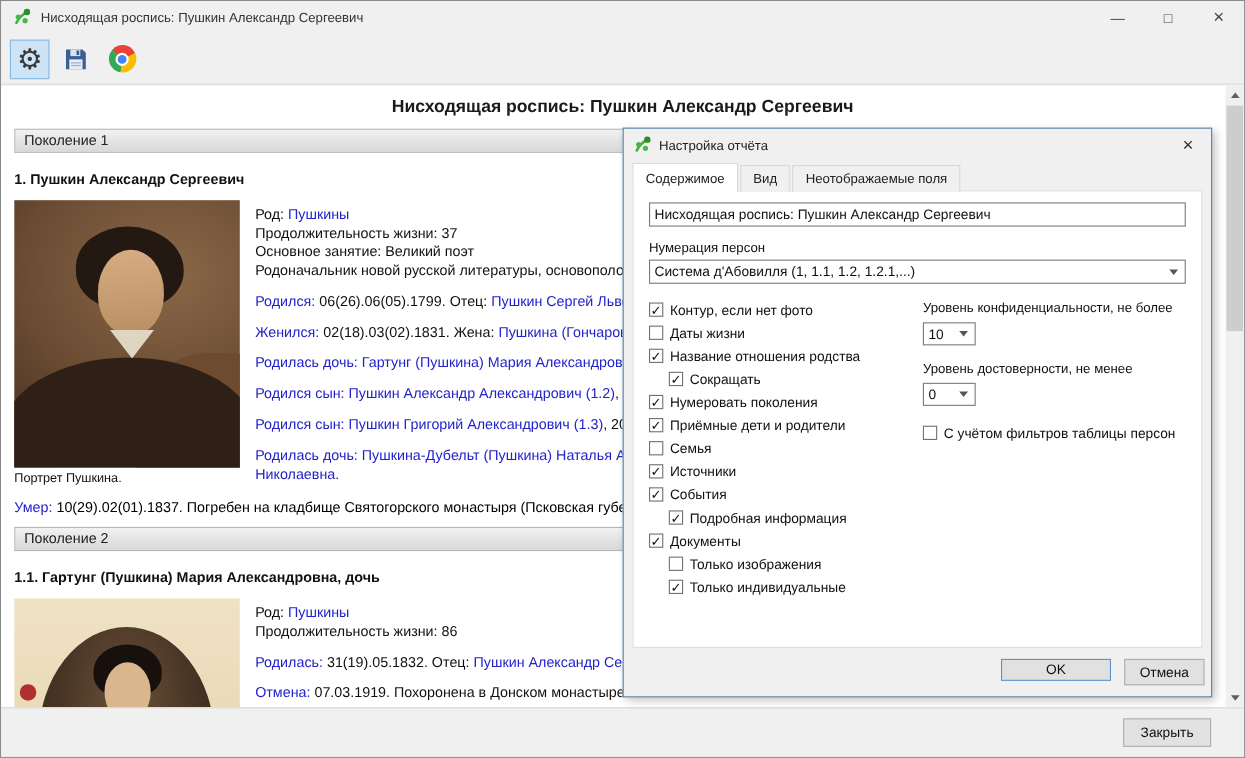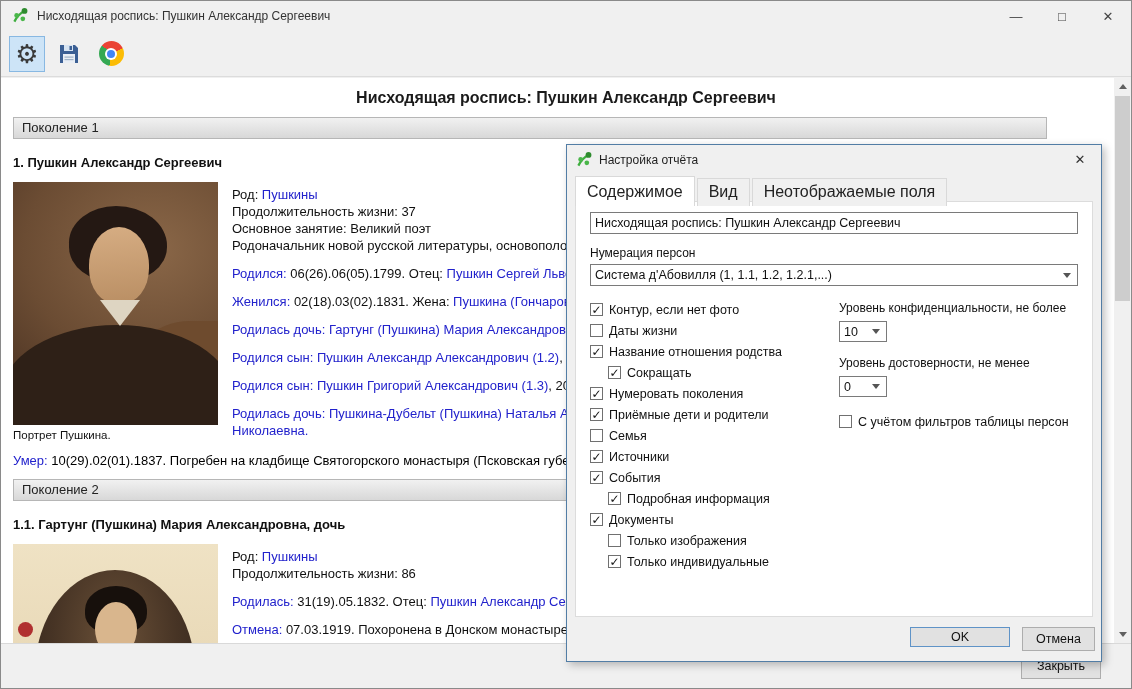--- a/index.html
+++ b/index.html
@@ -65,25 +65,25 @@
 
   
   .bottombar { position:absolute; left:0; right:0; bottom:0; height:45px; background:#f0f0f0; border-top:1px solid #d9d9d9;
     display:flex; align-items:center; justify-content:flex-end; padding-right:30px; }
   .btn { background:#e1e1e1; border:1px solid #adadad; font-size:12.5px; font-family:inherit; color:#111;
     display:flex; align-items:center; justify-content:center; cursor:default; }
   .close-main-btn { width:80px; height:26px; }
 
   
   .dialog { position:absolute; left:565px; top:115px; width:536px; height:518px; background:#f0f0f0;
-    border:1px solid #527da5; z-index:100; box-shadow:3px 3px 8px rgba(0,0,0,.25);margin-top:28px; }
+    border:1px solid #527da5; z-index:100; box-shadow:3px 3px 8px rgba(0,0,0,.25); }
   .dlg-titlebar { height:29px; display:flex; align-items:center; padding:0 6px 0 8px; }
   .dlg-titlebar .dlg-title { font-size:12px; color:#222; margin-left:6px; }
   .dlg-close { margin-left:auto; width:30px; height:100%; display:flex; align-items:center; justify-content:center; font-size:13px; color:#333; }
-  .dlg-tabs { position:absolute; left:8px; top:31px; display:flex; font-size:16px; z-index:2; }
+  .dlg-tabs { position:absolute; left:8px; top:31px; display:flex; font-size:12px; z-index:2; }
   .tab { padding:4px 11px 5px; background:#f0f0f0; border:1px solid #d9d9d9; border-bottom:none; color:#222; margin-right:2px; margin-top:2px; }
   .tab.active { background:#fff; margin-top:0; padding-top:6px; position:relative; }
   .tab.active::after { content:""; position:absolute; left:0; right:0; bottom:-1px; height:1px; background:#fff; }
   .dlg-panel { position:absolute; left:8px; right:8px; top:56px; bottom:44px; background:#fff; border:1px solid #dcdcdc; padding:10px 14px; }
   .fld-label { font-size:12px; color:#111; margin:2px 0 4px; }
   .txt-input { display:block; width:100%; height:22px; border:1px solid #7a7a7a; font-size:12.5px; padding:0 4px; font-family:inherit; color:#111; background:#fff; }
   .combo { height:22px; border:1px solid #7a7a7a; background:#fff; display:flex; align-items:center; padding:0 6px 0 4px; font-size:12.5px; color:#111; }
   .combo.small { width:48px; display:inline-flex; height:21px; }
   .chev { margin-left:auto; width:0; height:0; border-left:4px solid transparent; border-right:4px solid transparent; border-top:5px solid #555; }
   .fld-gap { margin-top:12px; }

